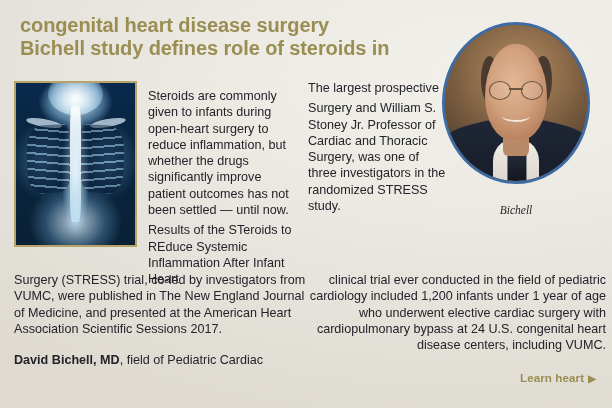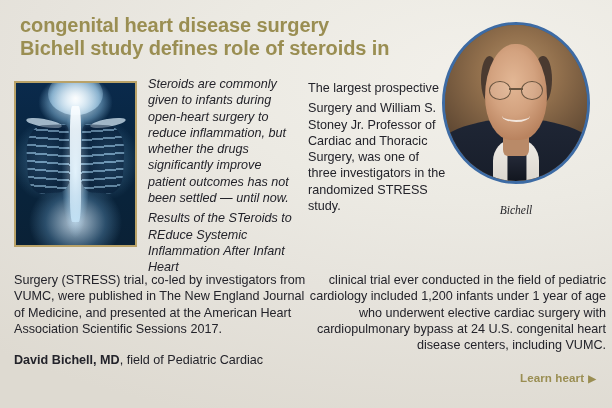--- a/index.html
+++ b/index.html
@@ -225,21 +225,21 @@
   #xray .clav-l { left: 8%; transform: rotate(10deg); }
   #xray .clav-r { right: 8%; transform: rotate(-10deg); }
 
   
   .col {
     position: absolute;
     font-size: 12.6px;
     line-height: 16.3px;
     color: #23232a;
   }
-  #col-left  { left: 148px; top: 76px;  width: 150px; font-style: italic; }
+  #col-left  { left: 148px; top: 88px;  width: 150px; }
   #col-right { left: 308px; top: 80px;  width: 142px; }
   #full-1    { left: 14px;  top: 272px; width: 298px; }
   #full-2    { left: 308px; top: 272px; width: 298px; text-align: right; }
   #byline    { left: 14px;  top: 352px; width: 420px; }
   .col p { margin: 0; }
   .col p + p { margin-top: 4px; }
   #byline strong { font-weight: bold; }
 
   
   #learn-more {

